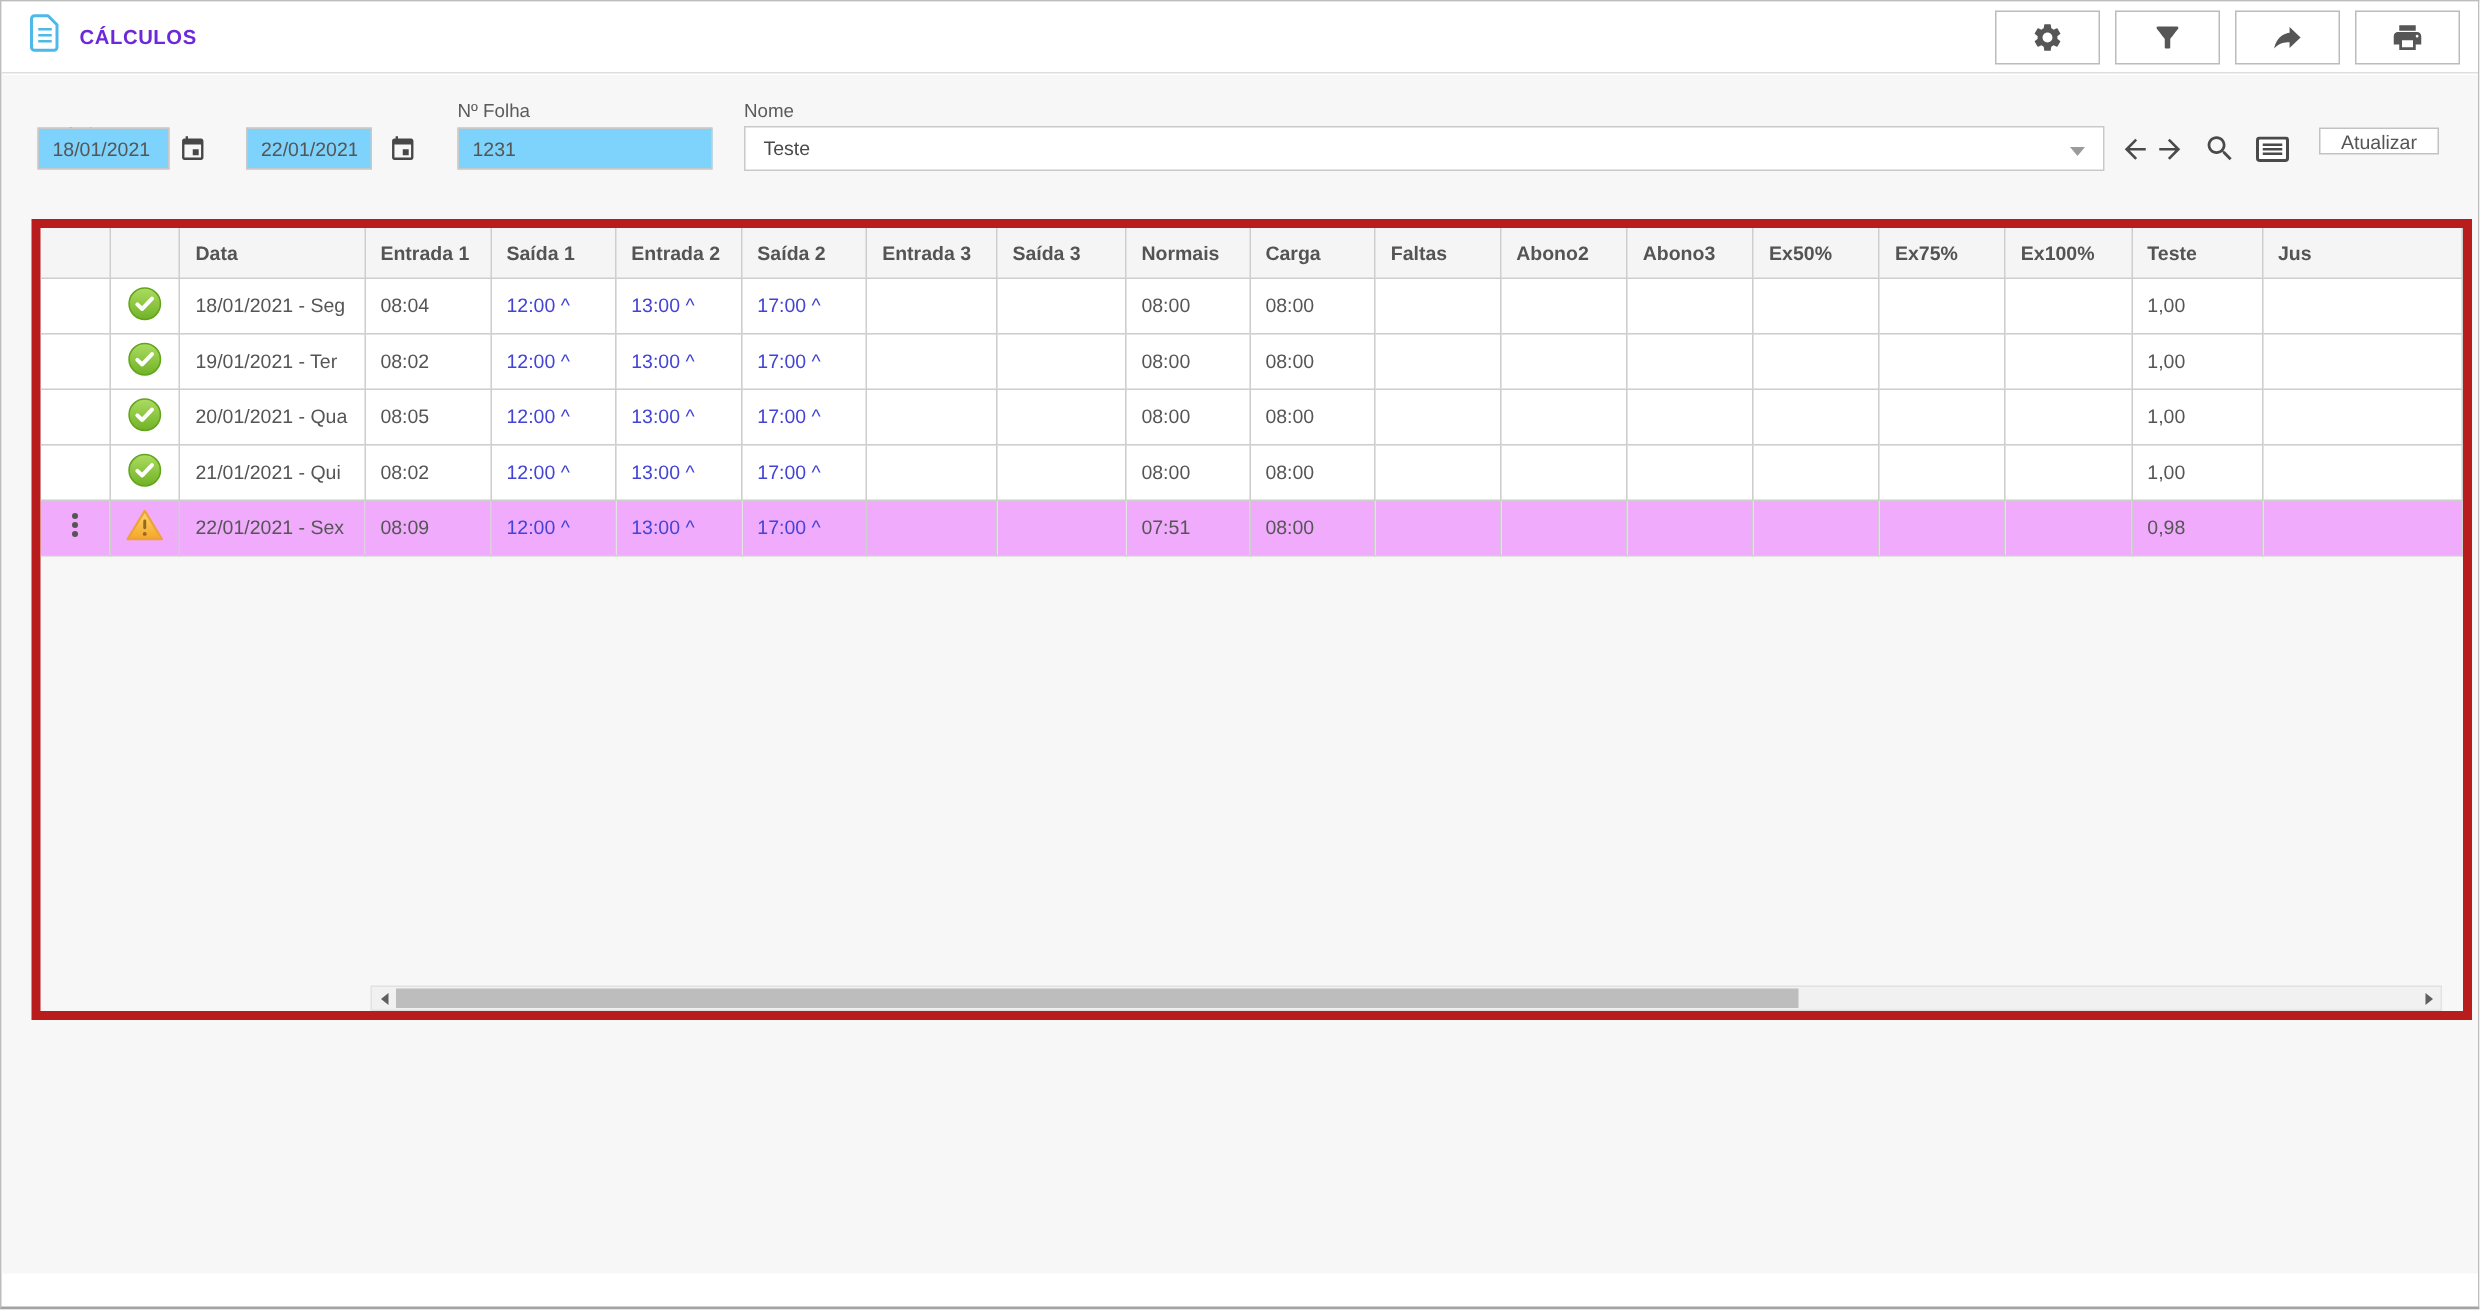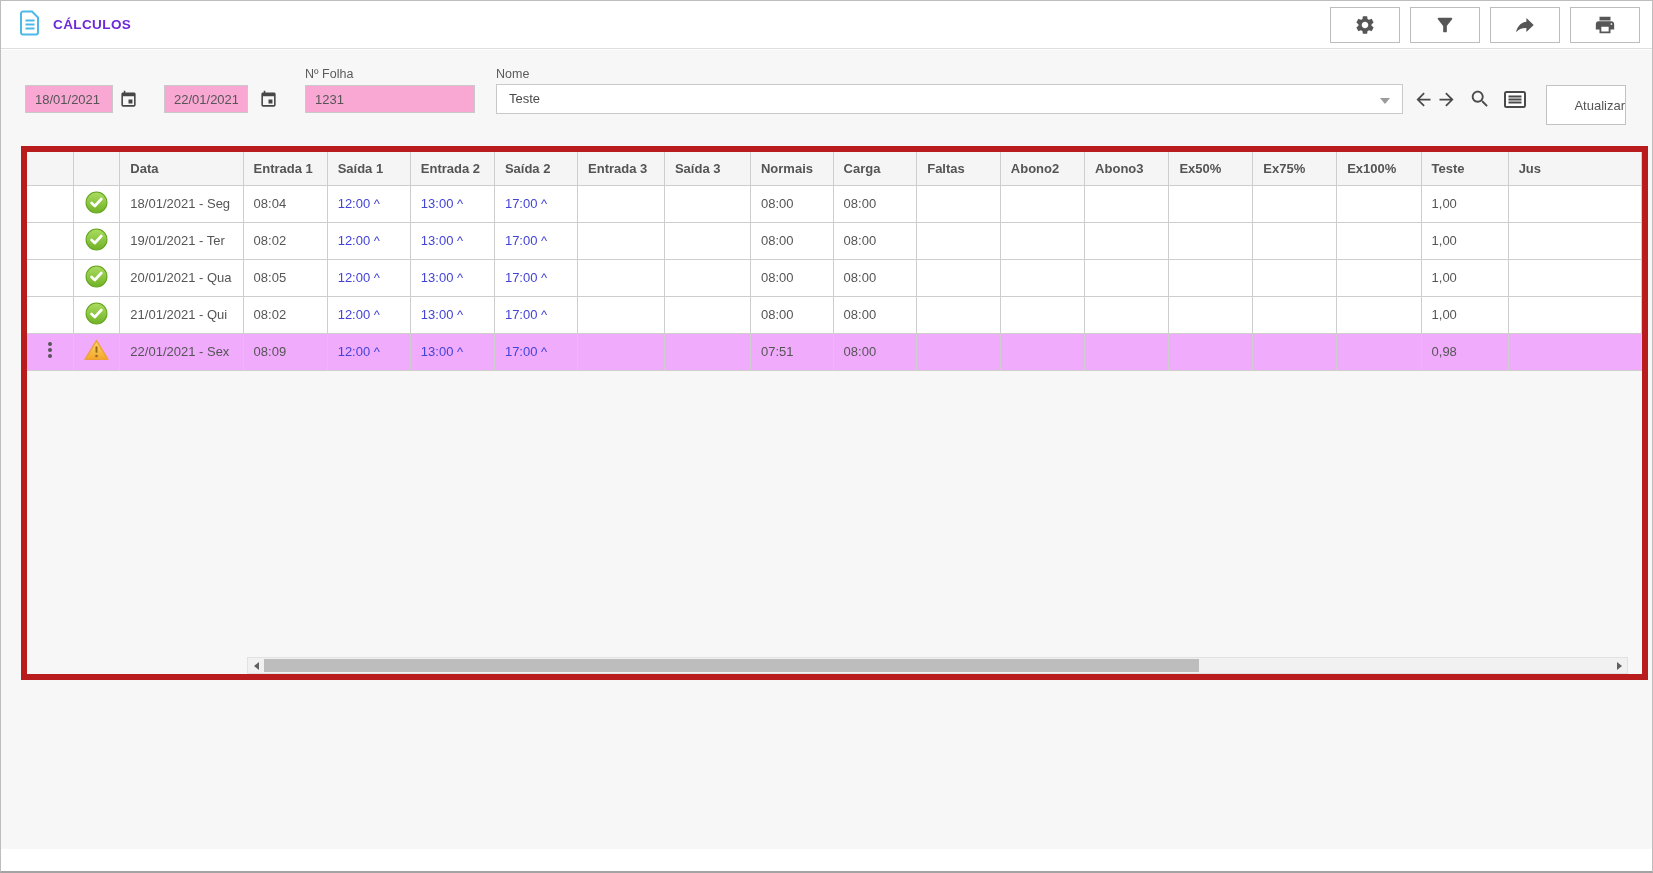--- a/index.html
+++ b/index.html
@@ -18,32 +18,32 @@
   .topbar-actions{ display:flex; gap:10px; }
   .tb-btn{ width:70px; height:36px; background:#fff; border:1px solid #bcbcbc;
     display:flex; align-items:center; justify-content:center; cursor:pointer; }
   .tb-btn svg{ display:block; }
 
   
   .body-bg{ position:absolute; top:49px; left:0; right:0; bottom:22px; background:#f7f7f7; }
 
   
   .flabel{ position:absolute; font-size:12.5px; color:#5b5b5b; z-index:3; }
-  .finput{ position:absolute; height:28px; border:1px solid #c9c9c9; background:#f9a8d4;
+  .finput{ position:absolute; height:28px; border:1px solid #c9c9c9; background:#7dd3fc;
     font-family:inherit; font-size:13px; color:#555; padding:0 9px; z-index:3; }
   .icon-abs{ position:absolute; z-index:3; cursor:pointer; line-height:0; }
   .select-box{ position:absolute; left:495px; top:83px; width:907px; height:30px;
     background:#fff; border:1px solid #c9c9c9; z-index:3; cursor:pointer; }
   .select-box .sel-text{ position:absolute; left:12px; top:6px; font-size:13px; color:#4a4a4a; }
   .chev{ position:absolute; right:12px; top:13px; width:0; height:0;
     border-left:5px solid transparent; border-right:5px solid transparent;
     border-top:6px solid #9b9b9b; }
-  .atualizar{ position:absolute; left:1545px; top:84px; width:80px; height:40px;
+  .atualizar{ position:absolute; left:1545px; top:84px; width:80px; height:18px;
     background:#fff; border:1px solid #c2c2c2; font-family:inherit; font-size:13px;
-    color:#555; z-index:3; cursor:pointer;text-align:right; }
+    color:#555; z-index:3; cursor:pointer; }
 
   
   .grid{ position:absolute; left:20px; top:145px; width:1627px; height:534px;
     border:6px solid #b91c1c; background:#f7f7f7; overflow:hidden; z-index:3; }
   table{ border-collapse:collapse; table-layout:fixed; }
   th,td{ border-right:1px solid #cecece; border-bottom:1px solid #cecece;
     font-size:13px; padding:0 0 0 10px; text-align:left; white-space:nowrap;
     overflow:hidden; color:#555; }
   th{ height:33px; background:#f5f5f5; font-weight:bold; color:#545454; }
   td{ height:37px; background:#fff; }

